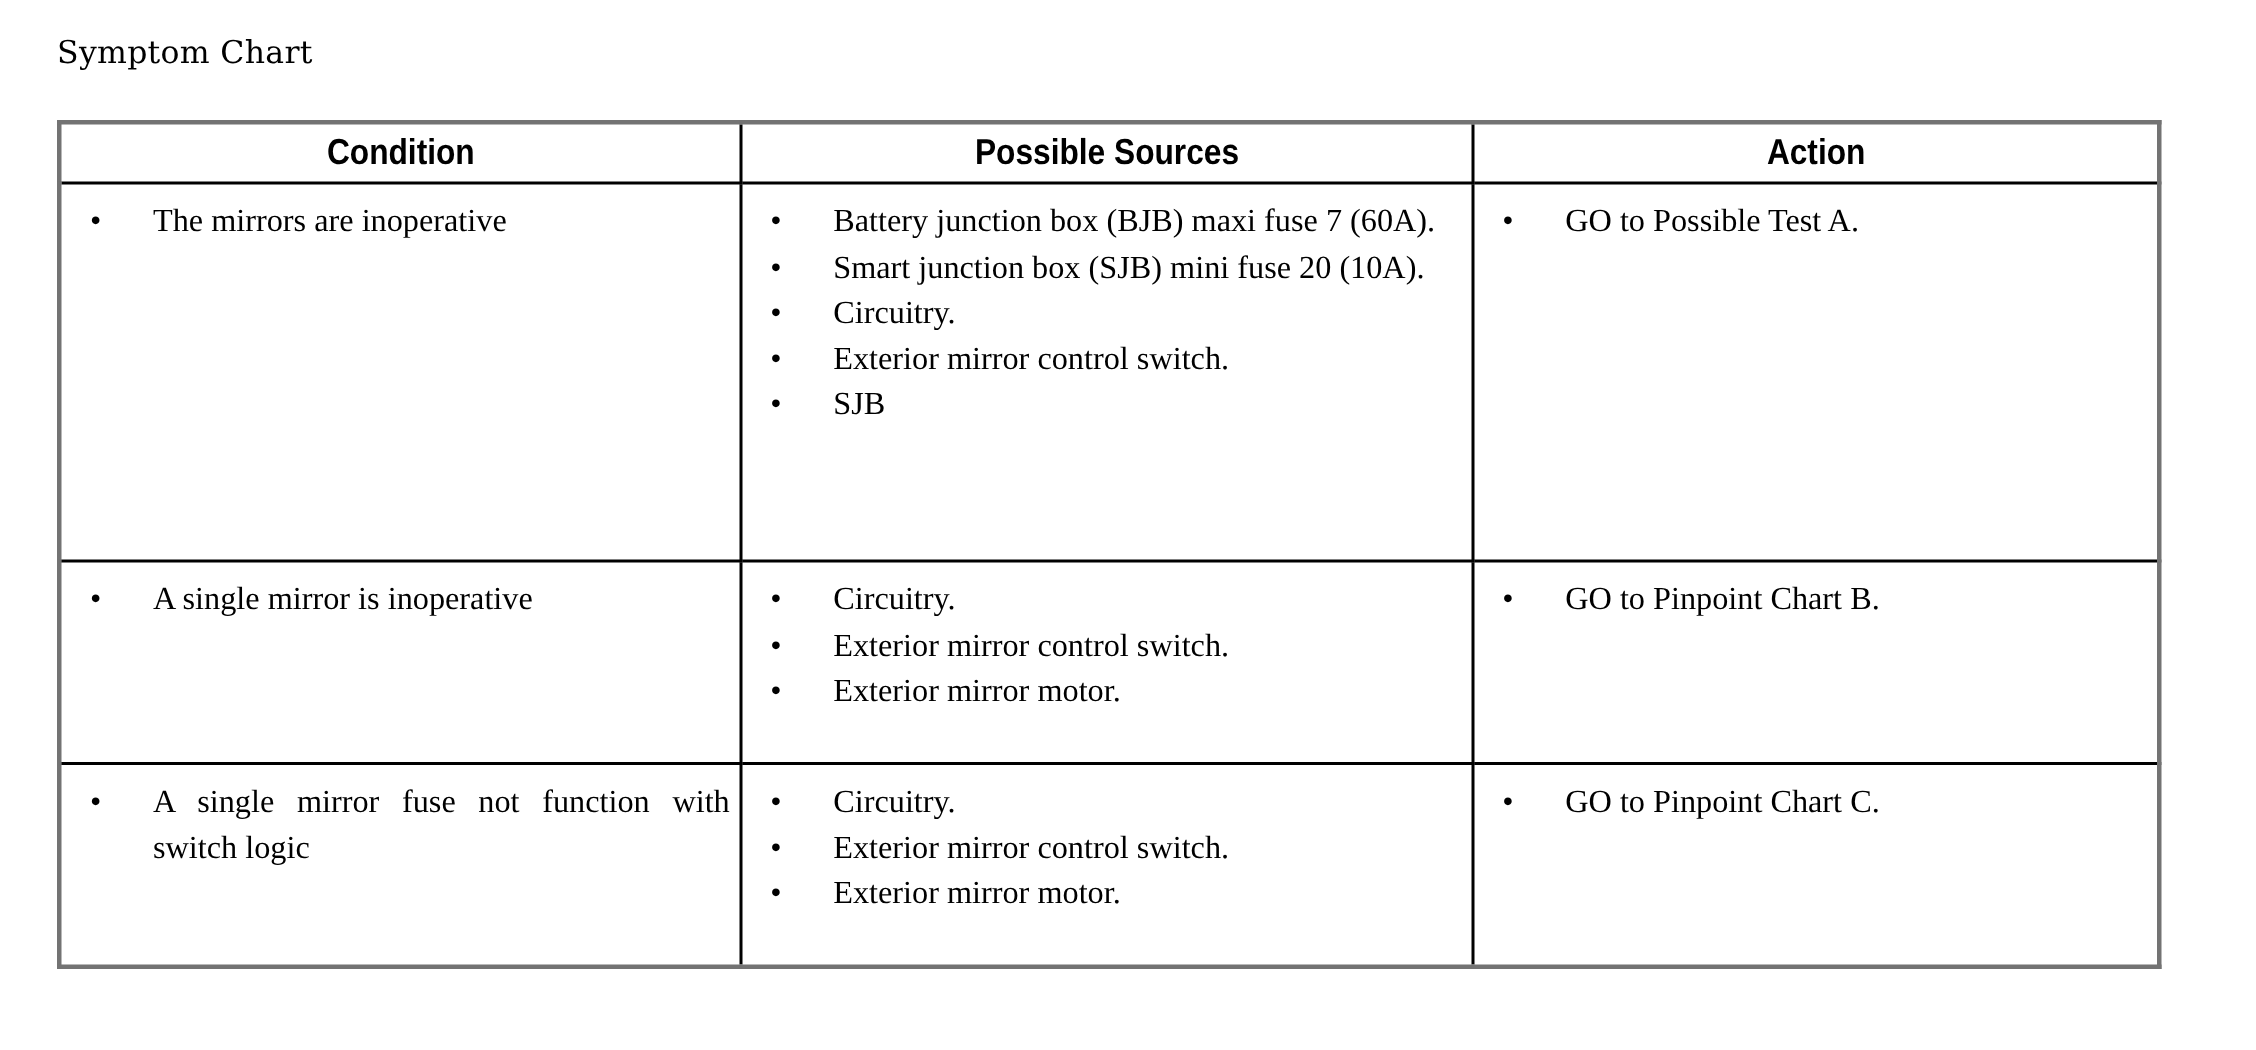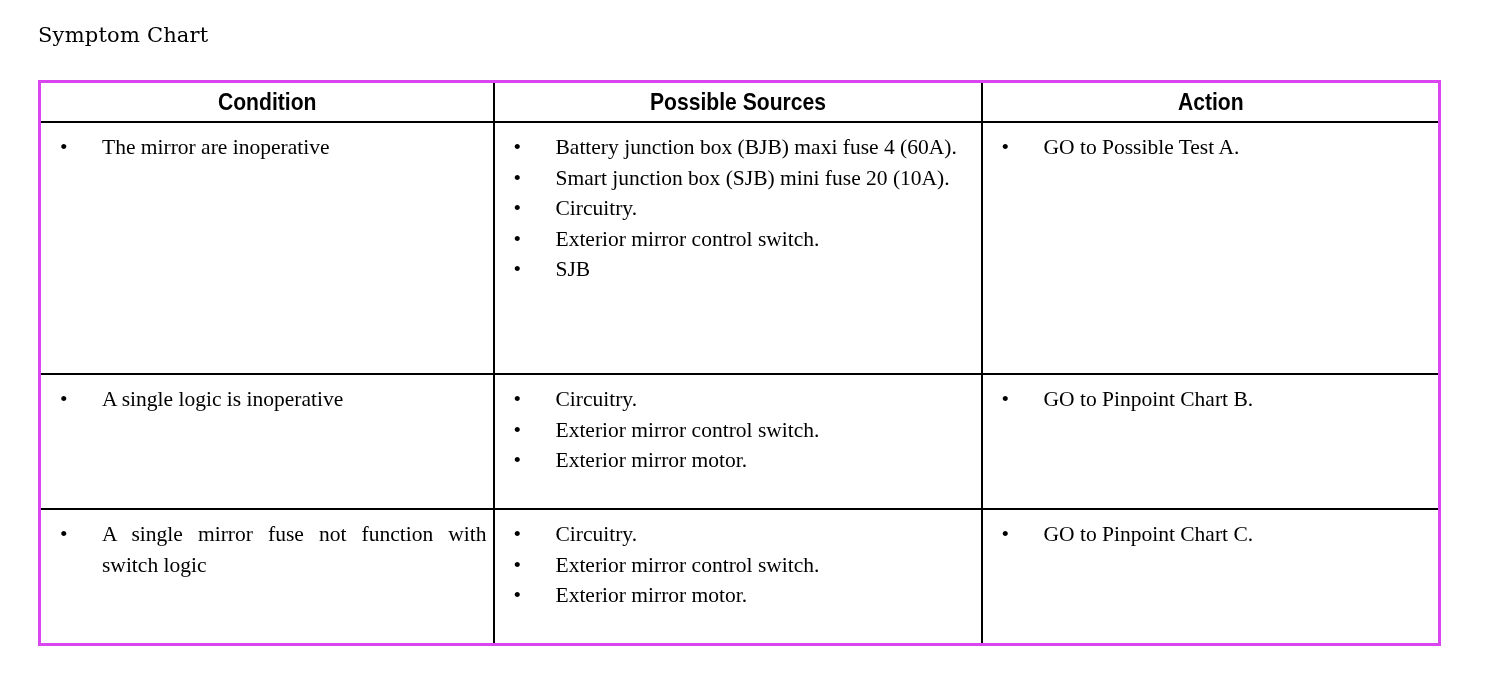--- a/index.html
+++ b/index.html
@@ -28,21 +28,21 @@
     white-space: nowrap;
   }
 
   #symptom-table {
     position: absolute;
     left: 38px;
     top: 80px;
     width: 1400px;
     border-collapse: collapse;
     table-layout: fixed;
-    border: 3px solid #d946ef;
+    border: 3px solid #737373;
   }
 
   #symptom-table col.col-condition { width: 454px; }
   #symptom-table col.col-sources   { width: 488px; }
   #symptom-table col.col-action    { width: 458px; }
 
   #symptom-table th,
   #symptom-table td {
     border: 2px solid #000000;
     vertical-align: top;
@@ -111,31 +111,31 @@
     </tr>
   </thead>
   <tbody>
 
     <tr class="row-1">
       <td>
         <div class="cell-inner">
           <ul class="bullet-list">
             <li>
               <span class="bullet-dot">•</span>
-              <span>The mirror are inoperative</span>
-            </li>
-          </ul>
-        </div>
-      </td>
-      <td>
-        <div class="cell-inner">
-          <ul class="bullet-list">
-            <li>
-              <span class="bullet-dot">•</span>
-              <span>Battery junction box (BJB) maxi fuse 4 (60A).</span>
+              <span>The mirrors are inoperative</span>
+            </li>
+          </ul>
+        </div>
+      </td>
+      <td>
+        <div class="cell-inner">
+          <ul class="bullet-list">
+            <li>
+              <span class="bullet-dot">•</span>
+              <span>Battery junction box (BJB) maxi fuse 7 (60A).</span>
             </li>
             <li>
               <span class="bullet-dot">•</span>
               <span>Smart junction box (SJB) mini fuse 20 (10A).</span>
             </li>
             <li>
               <span class="bullet-dot">•</span>
               <span>Circuitry.</span>
             </li>
             <li>
@@ -160,21 +160,21 @@
         </div>
       </td>
     </tr>
 
     <tr class="row-2">
       <td>
         <div class="cell-inner">
           <ul class="bullet-list">
             <li>
               <span class="bullet-dot">•</span>
-              <span>A single logic is inoperative</span>
+              <span>A single mirror is inoperative</span>
             </li>
           </ul>
         </div>
       </td>
       <td>
         <div class="cell-inner">
           <ul class="bullet-list">
             <li>
               <span class="bullet-dot">•</span>
               <span>Circuitry.</span>

